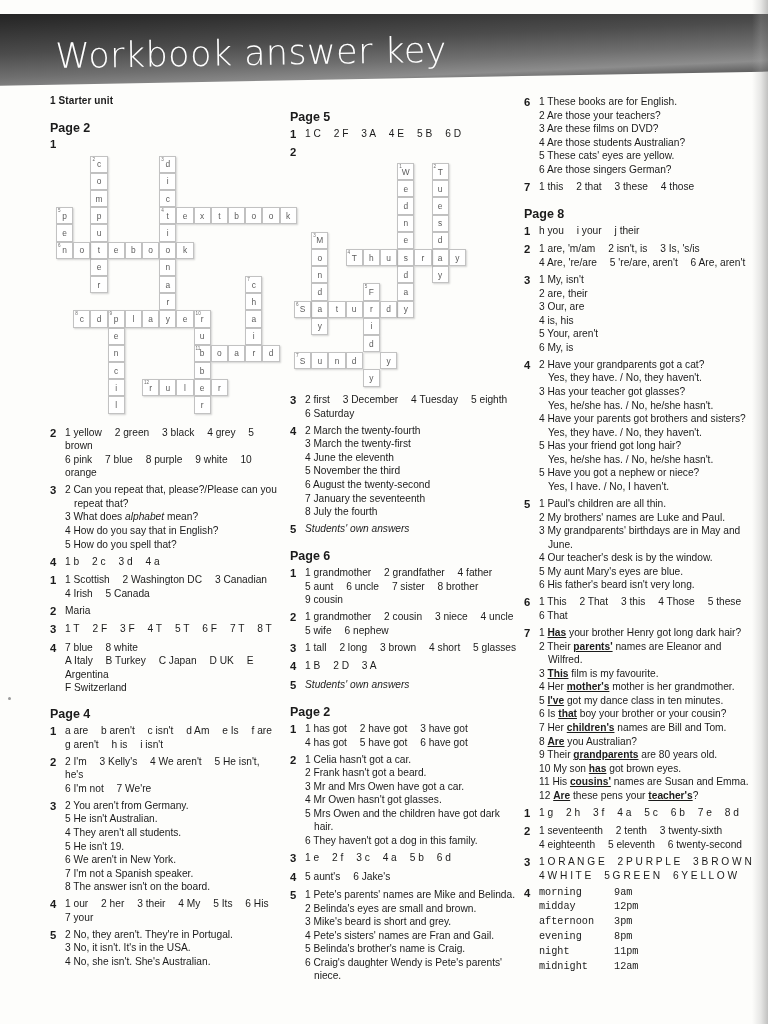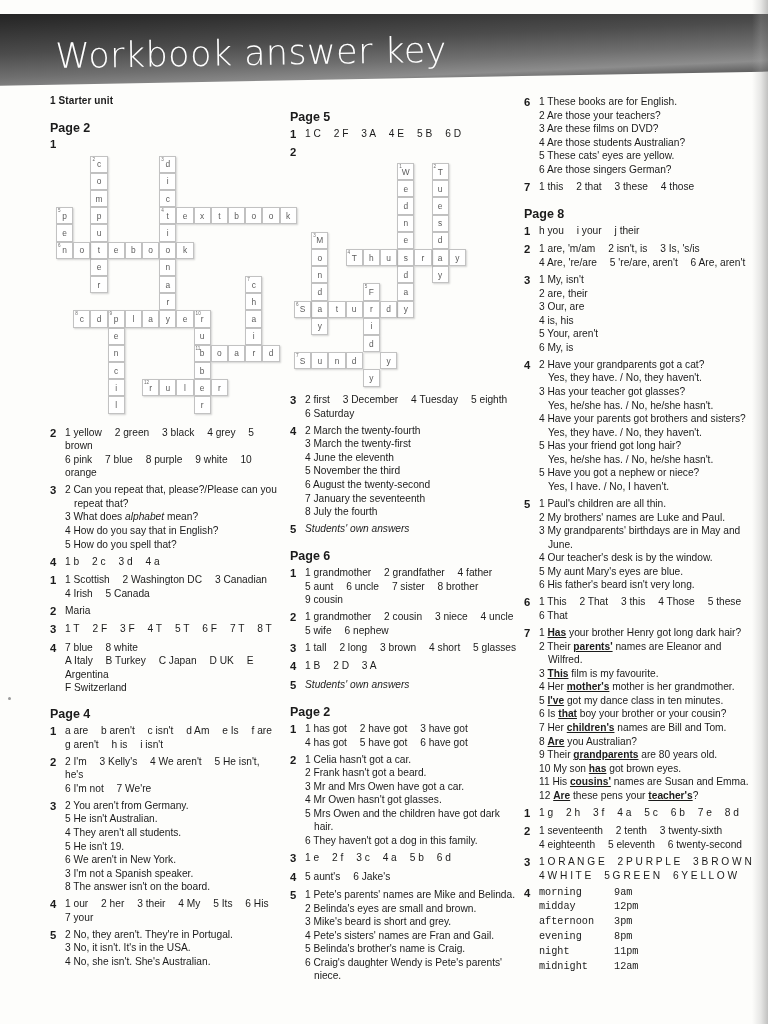--- a/index.html
+++ b/index.html
@@ -382,21 +382,21 @@
         </div>
     </div>
     <div class="ex">
       <div class="ex-num">3</div>
       <div class="ex-body">
           <span class="line">2 You aren't from Germany.</span>
           <span class="line">5 He isn't Australian.</span>
           <span class="line">4 They aren't all students.</span>
           <span class="line">5 He isn't 19.</span>
           <span class="line">6 We aren't in New York.</span>
-          <span class="line">3 I'm not a Spanish speaker.</span>
+          <span class="line">7 I'm not a Spanish speaker.</span>
           <span class="line">8 The answer isn't on the board.</span>
         </div>
     </div>
     <div class="ex">
       <div class="ex-num">4</div>
       <div class="ex-body">
           <span class="line">1 our<span class="sp"></span>&nbsp;<span class="sp"></span>2 her<span class="sp"></span>&nbsp;<span class="sp"></span>3 their<span class="sp"></span>&nbsp;<span class="sp"></span>4 My<span class="sp"></span>&nbsp;<span class="sp"></span>5 Its<span class="sp"></span>&nbsp;<span class="sp"></span>6 His</span>
           <span class="line">7 your</span>
         </div>
     </div>

